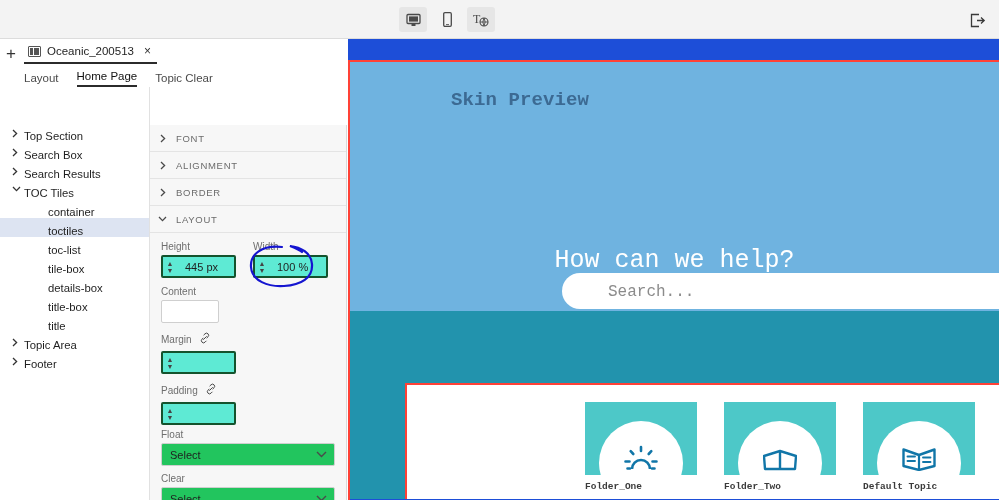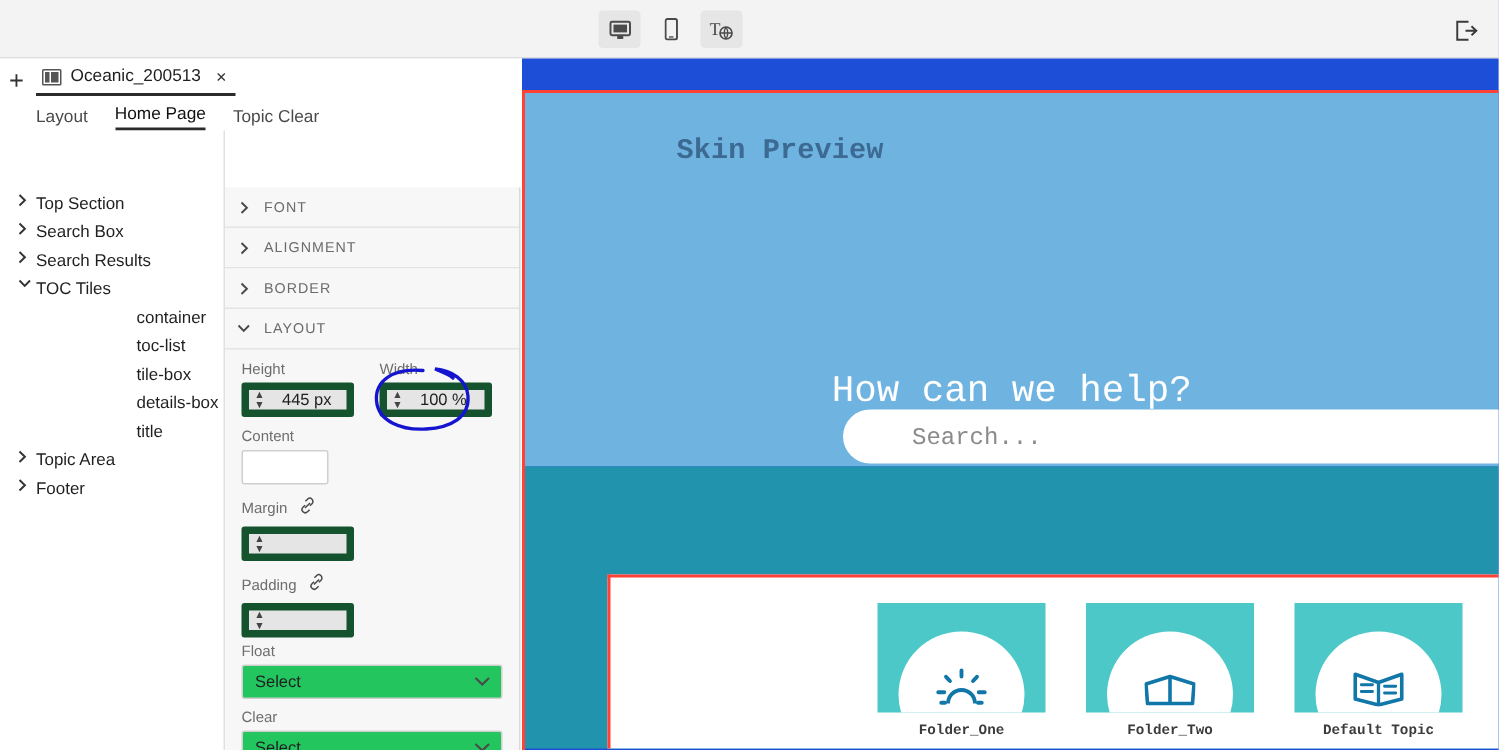--- a/index.html
+++ b/index.html
@@ -98,21 +98,21 @@
     padding-top: 36px;
     overflow: hidden;
   }
   .tree-row {
     height: 19px;
     display: flex; align-items: flex-end;
     font-size: 11.3px; color: #1f1f1f;
     padding-left: 24px;
     position: relative;
   }
-  .tree-row.child { padding-left: 48px; margin-left: 43px; }
+  .tree-row.child { padding-left: 48px; }
   .tree-row.selected { background: #dde4f2; }
   .tree-caret {
     position: absolute; left: 12px; top: 50%;
     transform: translateY(-50%);
     width: 8px; height: 8px;
     color: #333; font-size: 9px; line-height: 8px;
   }
   .tree-caret svg { display:block; }
 
   
@@ -135,21 +135,21 @@
   .accordion-head .cw { width: 9px; display:flex; align-items:center; justify-content:center; }
   #layout-body { padding: 8px 11px 0 11px; }
 
   .field-label {
     font-size: 10px; color: #6e6e6e;
     margin-bottom: 3px;
   }
   .row2 { display: flex; gap: 17px; }
   .spin-wrap {
     display: flex; align-items: stretch;
-    border: 5px solid #14532d; background: #e5e5e5;
+    border: 2px solid #14532d; background: #5eead4;
     border-radius: 2px; height: 23px;
   }
   .spinner {
     width: 15px;
     display: flex; flex-direction: column;
     align-items: center; justify-content: center;
     gap: 2px;
     border-right: 1px solid transparent;
   }
   .spinner span { font-size: 7px; line-height: 5px; color: #444; }
@@ -254,21 +254,21 @@
     background: #ffffff;
   }
   .tile-icon {
     position: absolute; left: 50%; bottom: 4px;
     transform: translateX(-50%);
     width: 34px; height: 28px;
     display: flex; align-items: flex-end; justify-content: center;
   }
   .tile-label {
     margin-top: 6px;
-    text-align: center;
+    text-align: left;
     font-size: 9.5px; font-weight: bold;
     color: #3b3b3b;
   }
 </style>
 </head>
 <body>
 
 <div id="top-toolbar">
   <div id="device-switcher">
     <div class="dev-btn">
@@ -350,28 +350,34 @@
         <span class="tree-caret">
           <svg width="9" height="6" viewBox="0 0 9 6">
             <path d="M1 1l3.5 3.6L8 1" fill="none" stroke="#333" stroke-width="1.3"></path>
           </svg>
         </span>
         <span>TOC Tiles</span>
       </div>
       <div class="tree-row child">
         <span>container</span>
       </div>
+      <div class="tree-row child selected">
+        <span>toctiles</span>
+      </div>
       <div class="tree-row child">
         <span>toc-list</span>
       </div>
       <div class="tree-row child">
         <span>tile-box</span>
       </div>
       <div class="tree-row child">
         <span>details-box</span>
+      </div>
+      <div class="tree-row child">
+        <span>title-box</span>
       </div>
       <div class="tree-row child">
         <span>title</span>
       </div>
       <div class="tree-row">
         <span class="tree-caret">
           <svg width="6" height="9" viewBox="0 0 6 9">
             <path d="M1 1l3.6 3.5L1 8" fill="none" stroke="#333" stroke-width="1.3"></path>
           </svg>
         </span>

